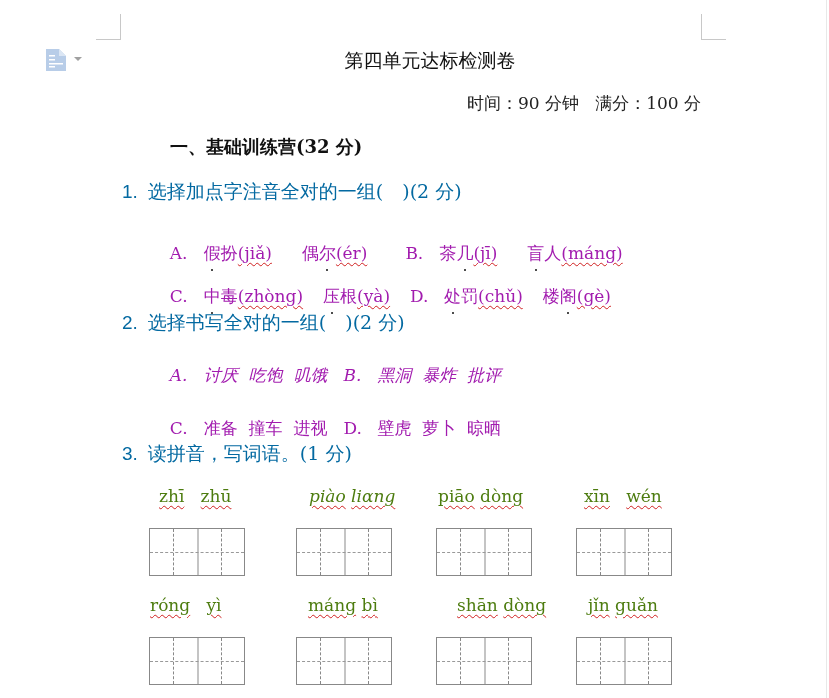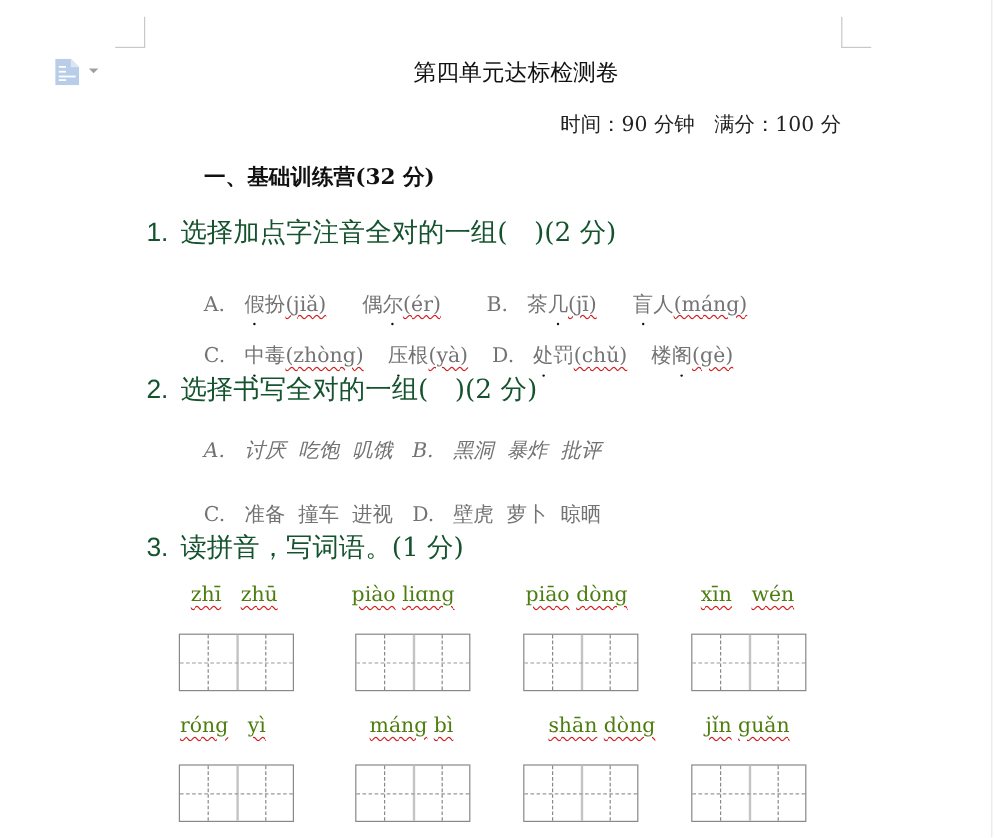--- a/index.html
+++ b/index.html
@@ -14,23 +14,23 @@
 
     .doc-icon { position:absolute; left:46px; top:49px; width:20px; height:22px; }
     .dropdown-arrow { position:absolute; left:74px; top:57px; width:0; height:0;
       border-left:4px solid transparent; border-right:4px solid transparent; border-top:4px solid #a0a0a0; }
 
     .title { position:absolute; left:0; width:860px; top:48px; text-align:center;
       font-family:"DejaVu Sans", "Liberation Sans", sans-serif; font-size:19px; color:#111; }
     .meta { position:absolute; right:128px; top:92px; font-size:17px; color:#222; white-space:pre; }
 
     .section { position:absolute; left:122px; top:135px; font-size:18px; font-weight:bold; color:#111;margin-left:48px; }
-    .q { position:absolute; left:122px; font-size:22px; color:#14532d; white-space:pre; }
+    .q { position:absolute; left:122px; font-size:19px; color:#0369a1; white-space:pre; }
     .q .num { font-family:"Liberation Sans", sans-serif; margin-right:10px; }
-    .opt { position:absolute; left:159px; font-size:17px; color:#737373; white-space:pre; }
+    .opt { position:absolute; left:159px; font-size:17px; color:#a21caf; white-space:pre; }
     .opt span { display:inline-block; }
     .dot-char { position:relative; }
     .dot-char::after { content:""; position:absolute; left:50%; bottom:-6px; width:2px; height:2px; margin-left:-1px; background:#111; border-radius:50%; }
     .py { text-decoration: underline wavy #d02020; text-decoration-thickness:1px; text-underline-offset:3px; }
 
     .pinyin { position:absolute; font-size:17px; color:#4d7c0f; white-space:pre; }
     .grid { position:absolute; width:94px; height:46px; border:1px solid #888; }
     .grid .vsolid { position:absolute; left:47px; top:0; width:2px; height:100%; background:#c4c4c4; }
     .grid .vdash1 { position:absolute; left:23px; top:0; height:100%; border-left:1px dashed #888; }
     .grid .vdash2 { position:absolute; left:71px; top:0; height:100%; border-left:1px dashed #888; }
@@ -76,21 +76,21 @@
   <span style="width:34px">A.</span><span>讨厌  吃饱  叽饿</span><span style="width:16px"></span><span style="width:34px">B.</span><span>黑洞  暴炸  批评</span>
 </div>
 
 <div class="opt" style="top:397px;">
   <span style="width:34px">C.</span><span>准备  撞车  进视</span><span style="width:16px"></span><span style="width:34px">D.</span><span>壁虎  萝卜  晾晒</span>
 </div>
 
 <div class="q" style="top:441px;"><span class="num">3.</span><span>读拼音，写词语。(1 分)</span></div>
 
 <div class="pinyin" style="left:159px; top:486px;"><span class="py">zhī</span>   <span class="py">zhū</span></div>
-<div class="pinyin" style="left:293px; top:486px;"><span class="py">piào</span> <span class="py">liɑng</span></div>
+<div class="pinyin" style="left:309px; top:486px;font-style:italic;"><span class="py">piào</span> <span class="py">liɑng</span></div>
 <div class="pinyin" style="left:438px; top:486px;"><span class="py">piāo</span> <span class="py">dòng</span></div>
 <div class="pinyin" style="left:584px; top:486px;"><span class="py">xīn</span>   <span class="py">wén</span></div>
 
 <div class="grid" style="left:149px; top:528px;">
     <div class="vdash1"></div>
     <div class="vsolid"></div>
     <div class="vdash2"></div>
     <div class="hdash"></div>
   </div>
 <div class="grid" style="left:296px; top:528px;">

